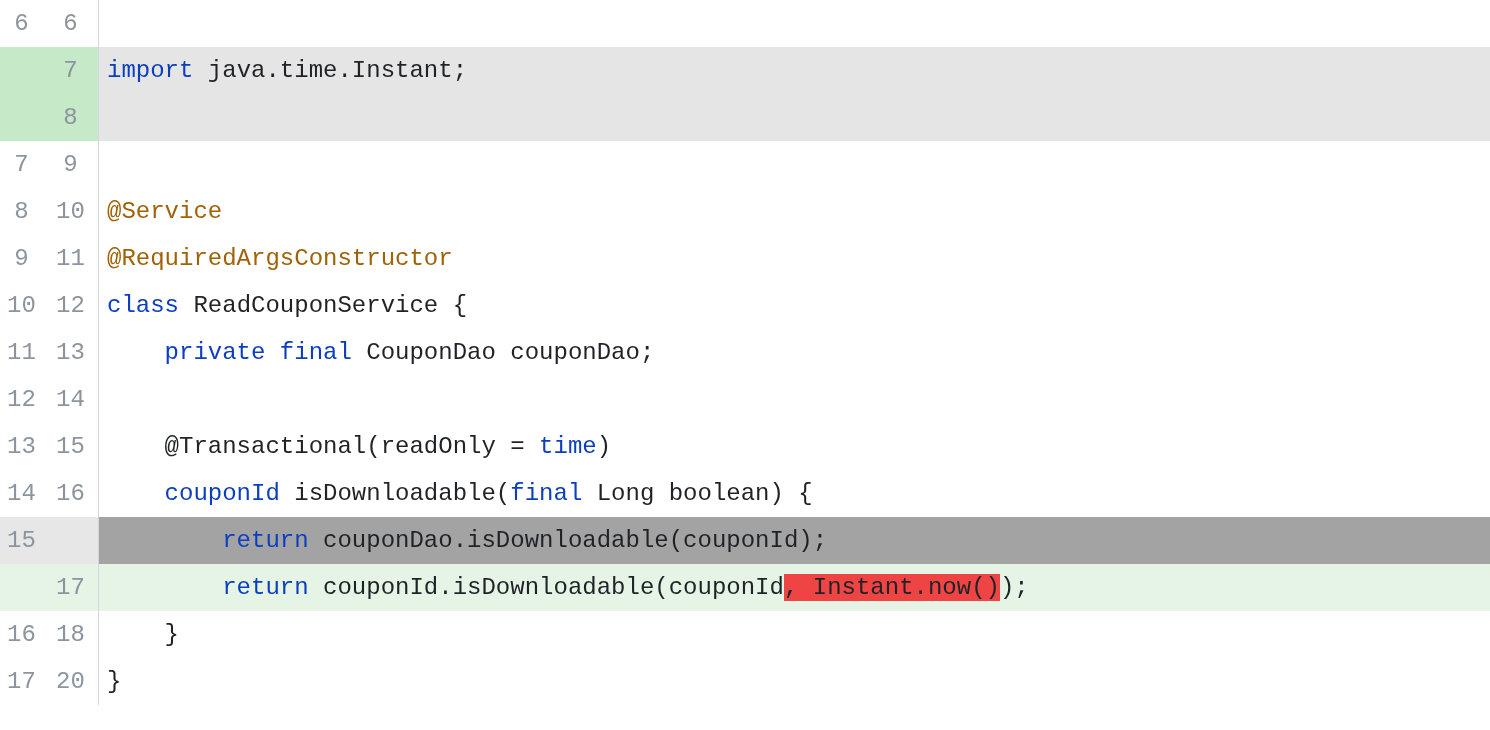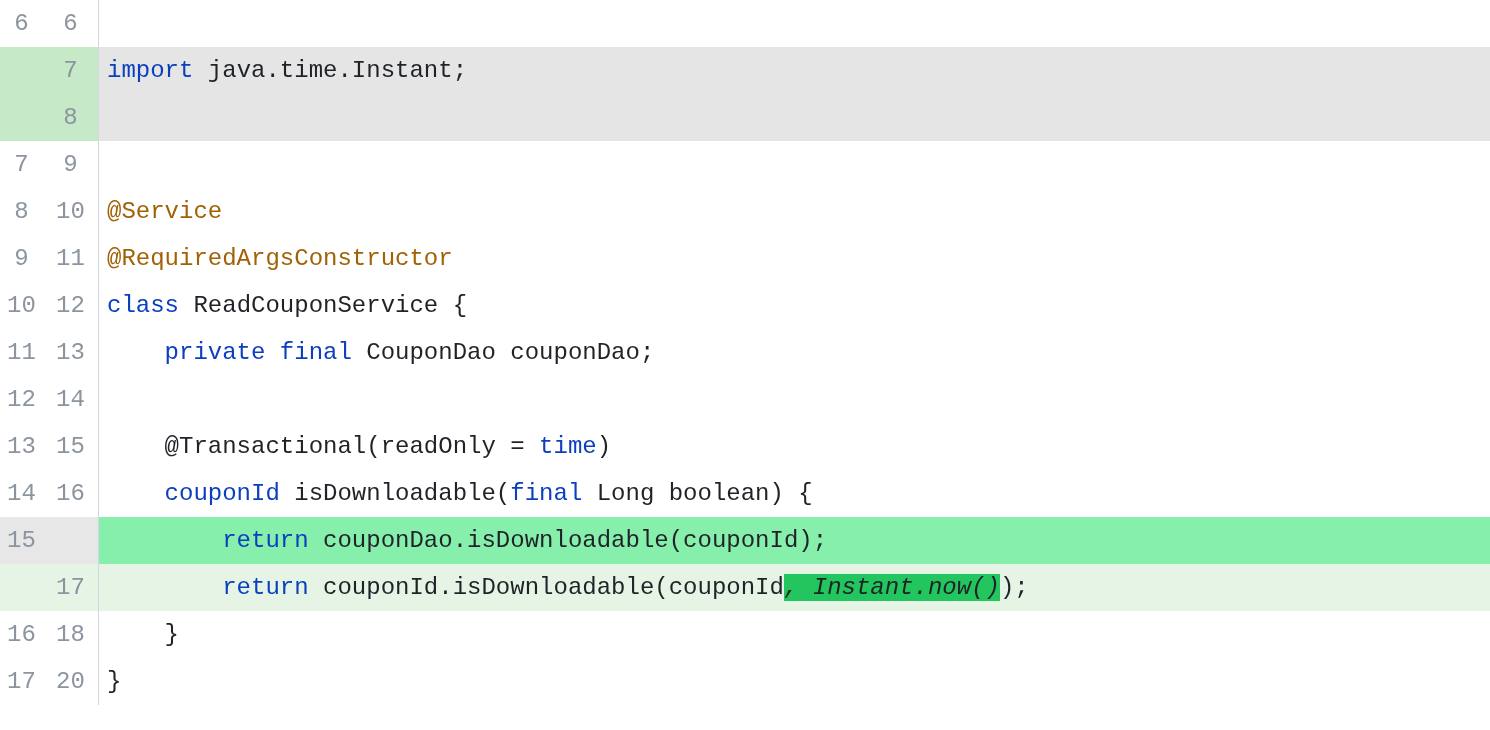--- a/index.html
+++ b/index.html
@@ -35,28 +35,27 @@
   }
   .code {
     flex: 1 1 auto;
     padding-left: 8px;
     white-space: pre;
     color: #1f2328;
   }
   
   .row.add .code { background: #e5e5e5; }
   .row.add .gutter { background: #c6e9c7; }
-  .row.del .code { background: #86efac; }
+  .row.del .code { background: #a3a3a3; }
   .row.del .gutter { background: #e7e7e7; }
   .row.addsoft .code { background: #e6f4e6; }
   .row.addsoft .gutter { background: #e6f4e6; }
   
   .inline-add {
-    background: #22c55e;
-    font-style: italic;
+    background: #ef4444;
   }
   
   .kw { color: #0b3fbf; }      
   .pkg, .plain { color: #1f2328; }
   .ann { color: #a16207; }     
 </style>
 </head>
 <body>
 
 <div class="diff-container">

